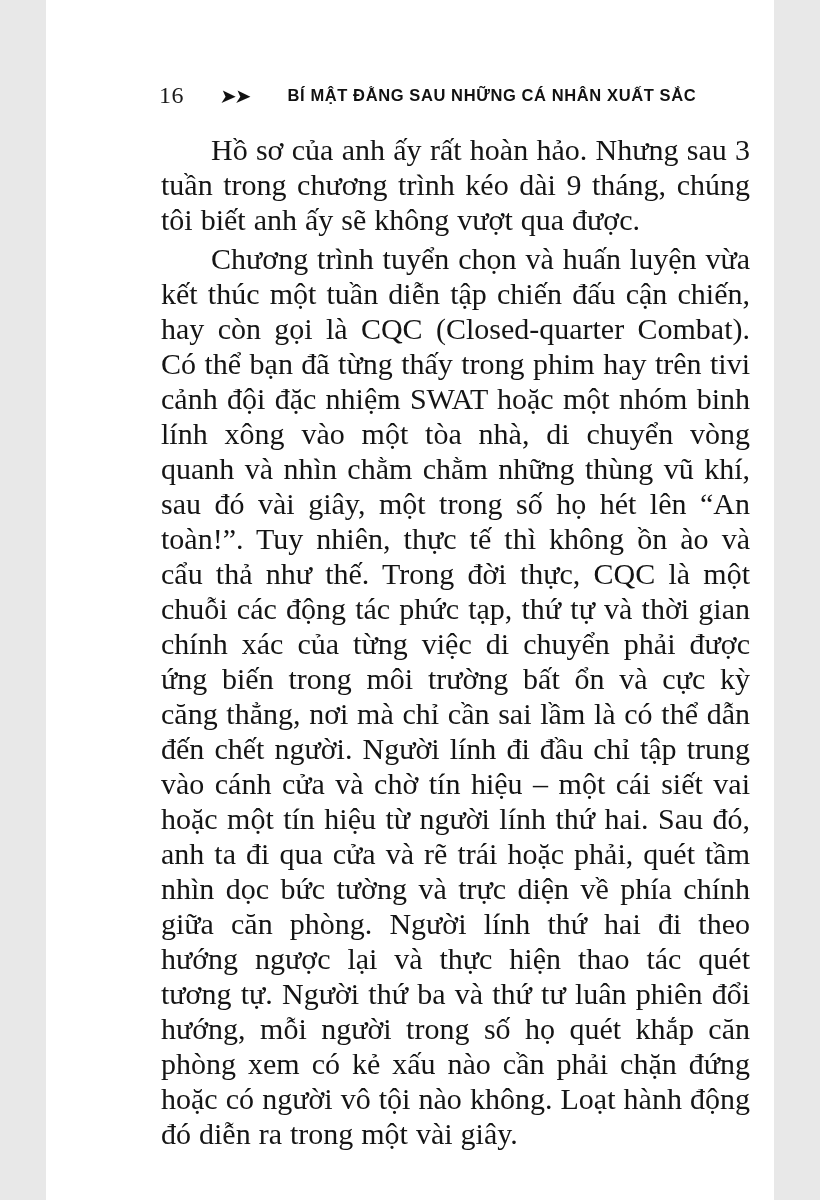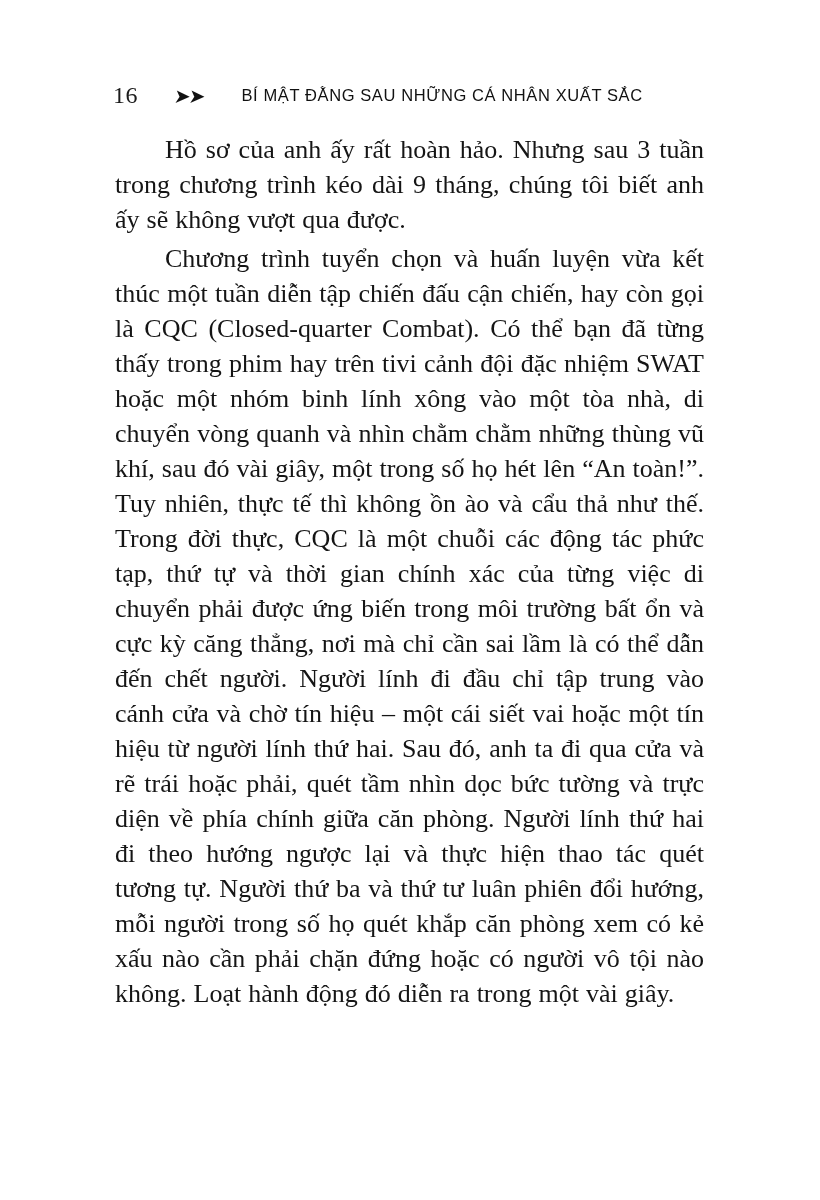--- a/index.html
+++ b/index.html
@@ -3,21 +3,21 @@
 <meta charset="utf-8">
 <title>Book page</title>
 <style>
   html, body {
     margin: 0;
     padding: 0;
     background: #e8e8e8;
   }
   .page {
     position: relative;
-    width: 820px;
+    width: 728px;
     height: 1200px;
     margin: 0 auto;
     background: #ffffff;
     color: #1c1c1c;
     overflow: hidden;
     box-sizing: border-box;
   }
   .running-header {
     position: absolute;
     top: 82px;
@@ -40,32 +40,32 @@
     font-size: 20px;
     line-height: 1;
     letter-spacing: -2px;
     color: #111;
     transform: skewX(-6deg);
     user-select: none;
   }
   .running-title {
     margin-left: 38px;
     font-size: 16.5px;
-    font-weight: 400;
+    font-weight: 700;
     letter-spacing: 0.6px;
     white-space: nowrap;
     color: #111;
   }
   .body-text {
     position: absolute;
     top: 132px;
     left: 115px;
     width: 589px;
     font-family: "Liberation Serif", serif;
-    font-size: 26px;
+    font-size: 30px;
     line-height: 35px;
     text-align: justify;
     color: #151515;
   }
   .body-text p {
     margin: 0 0 4px 0;
     text-indent: 50px;
     word-spacing: 0.5px;
   }
 </style>

